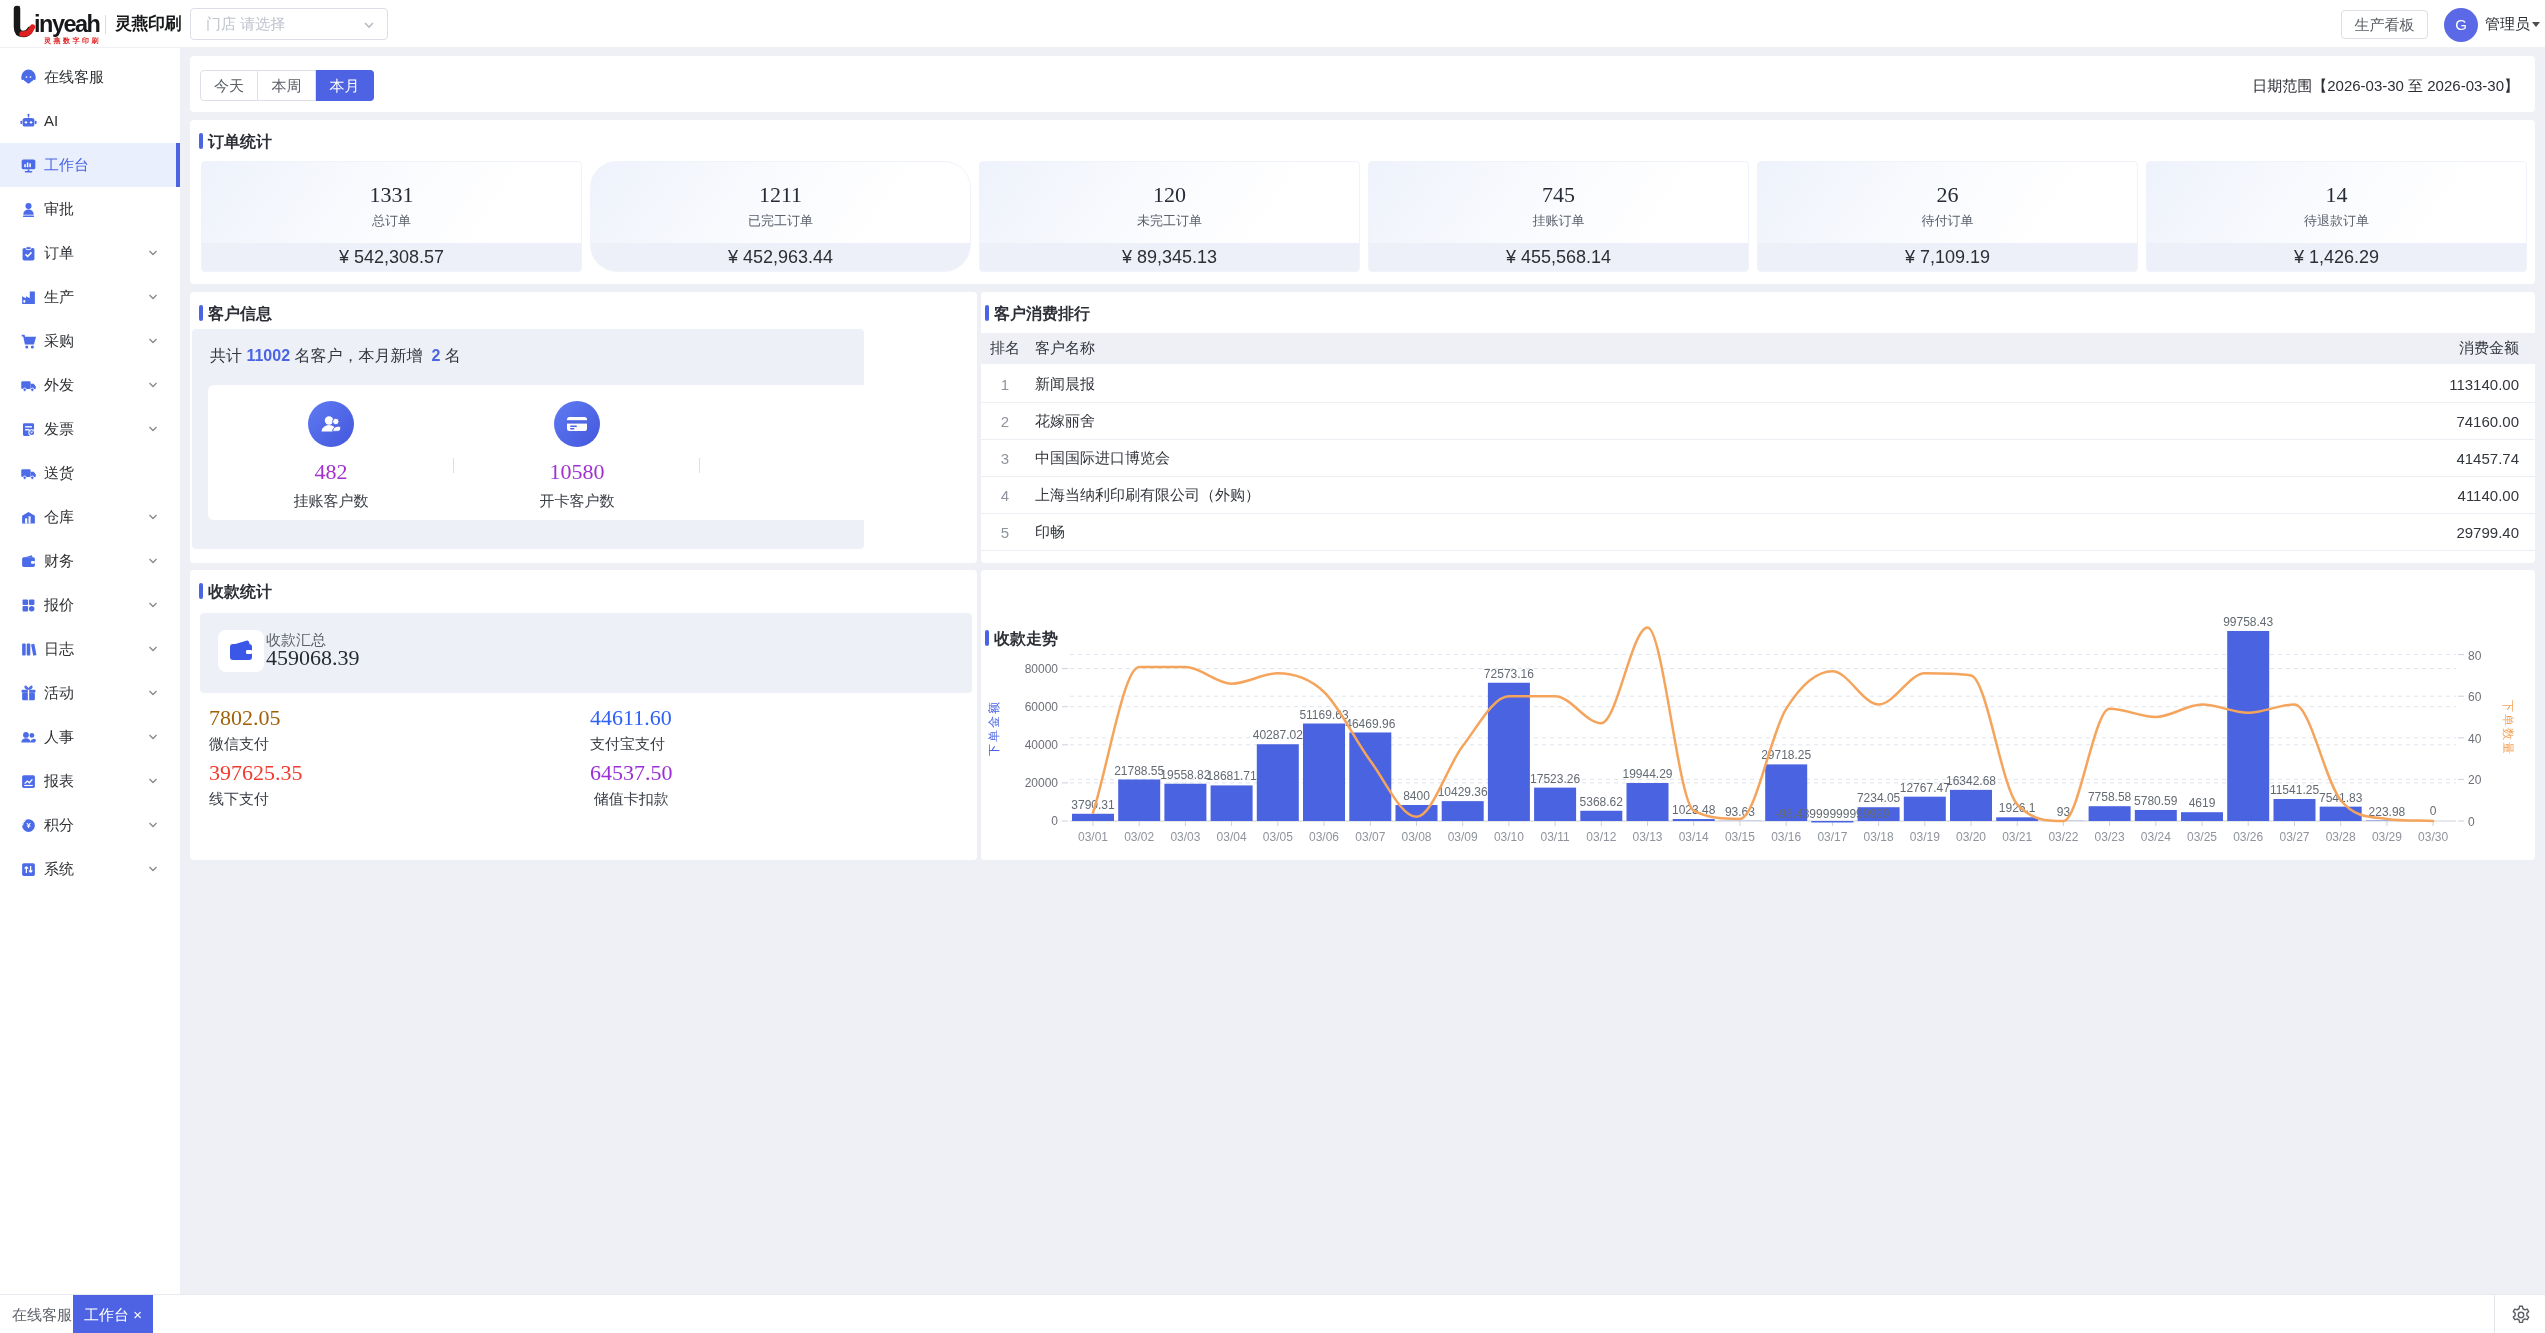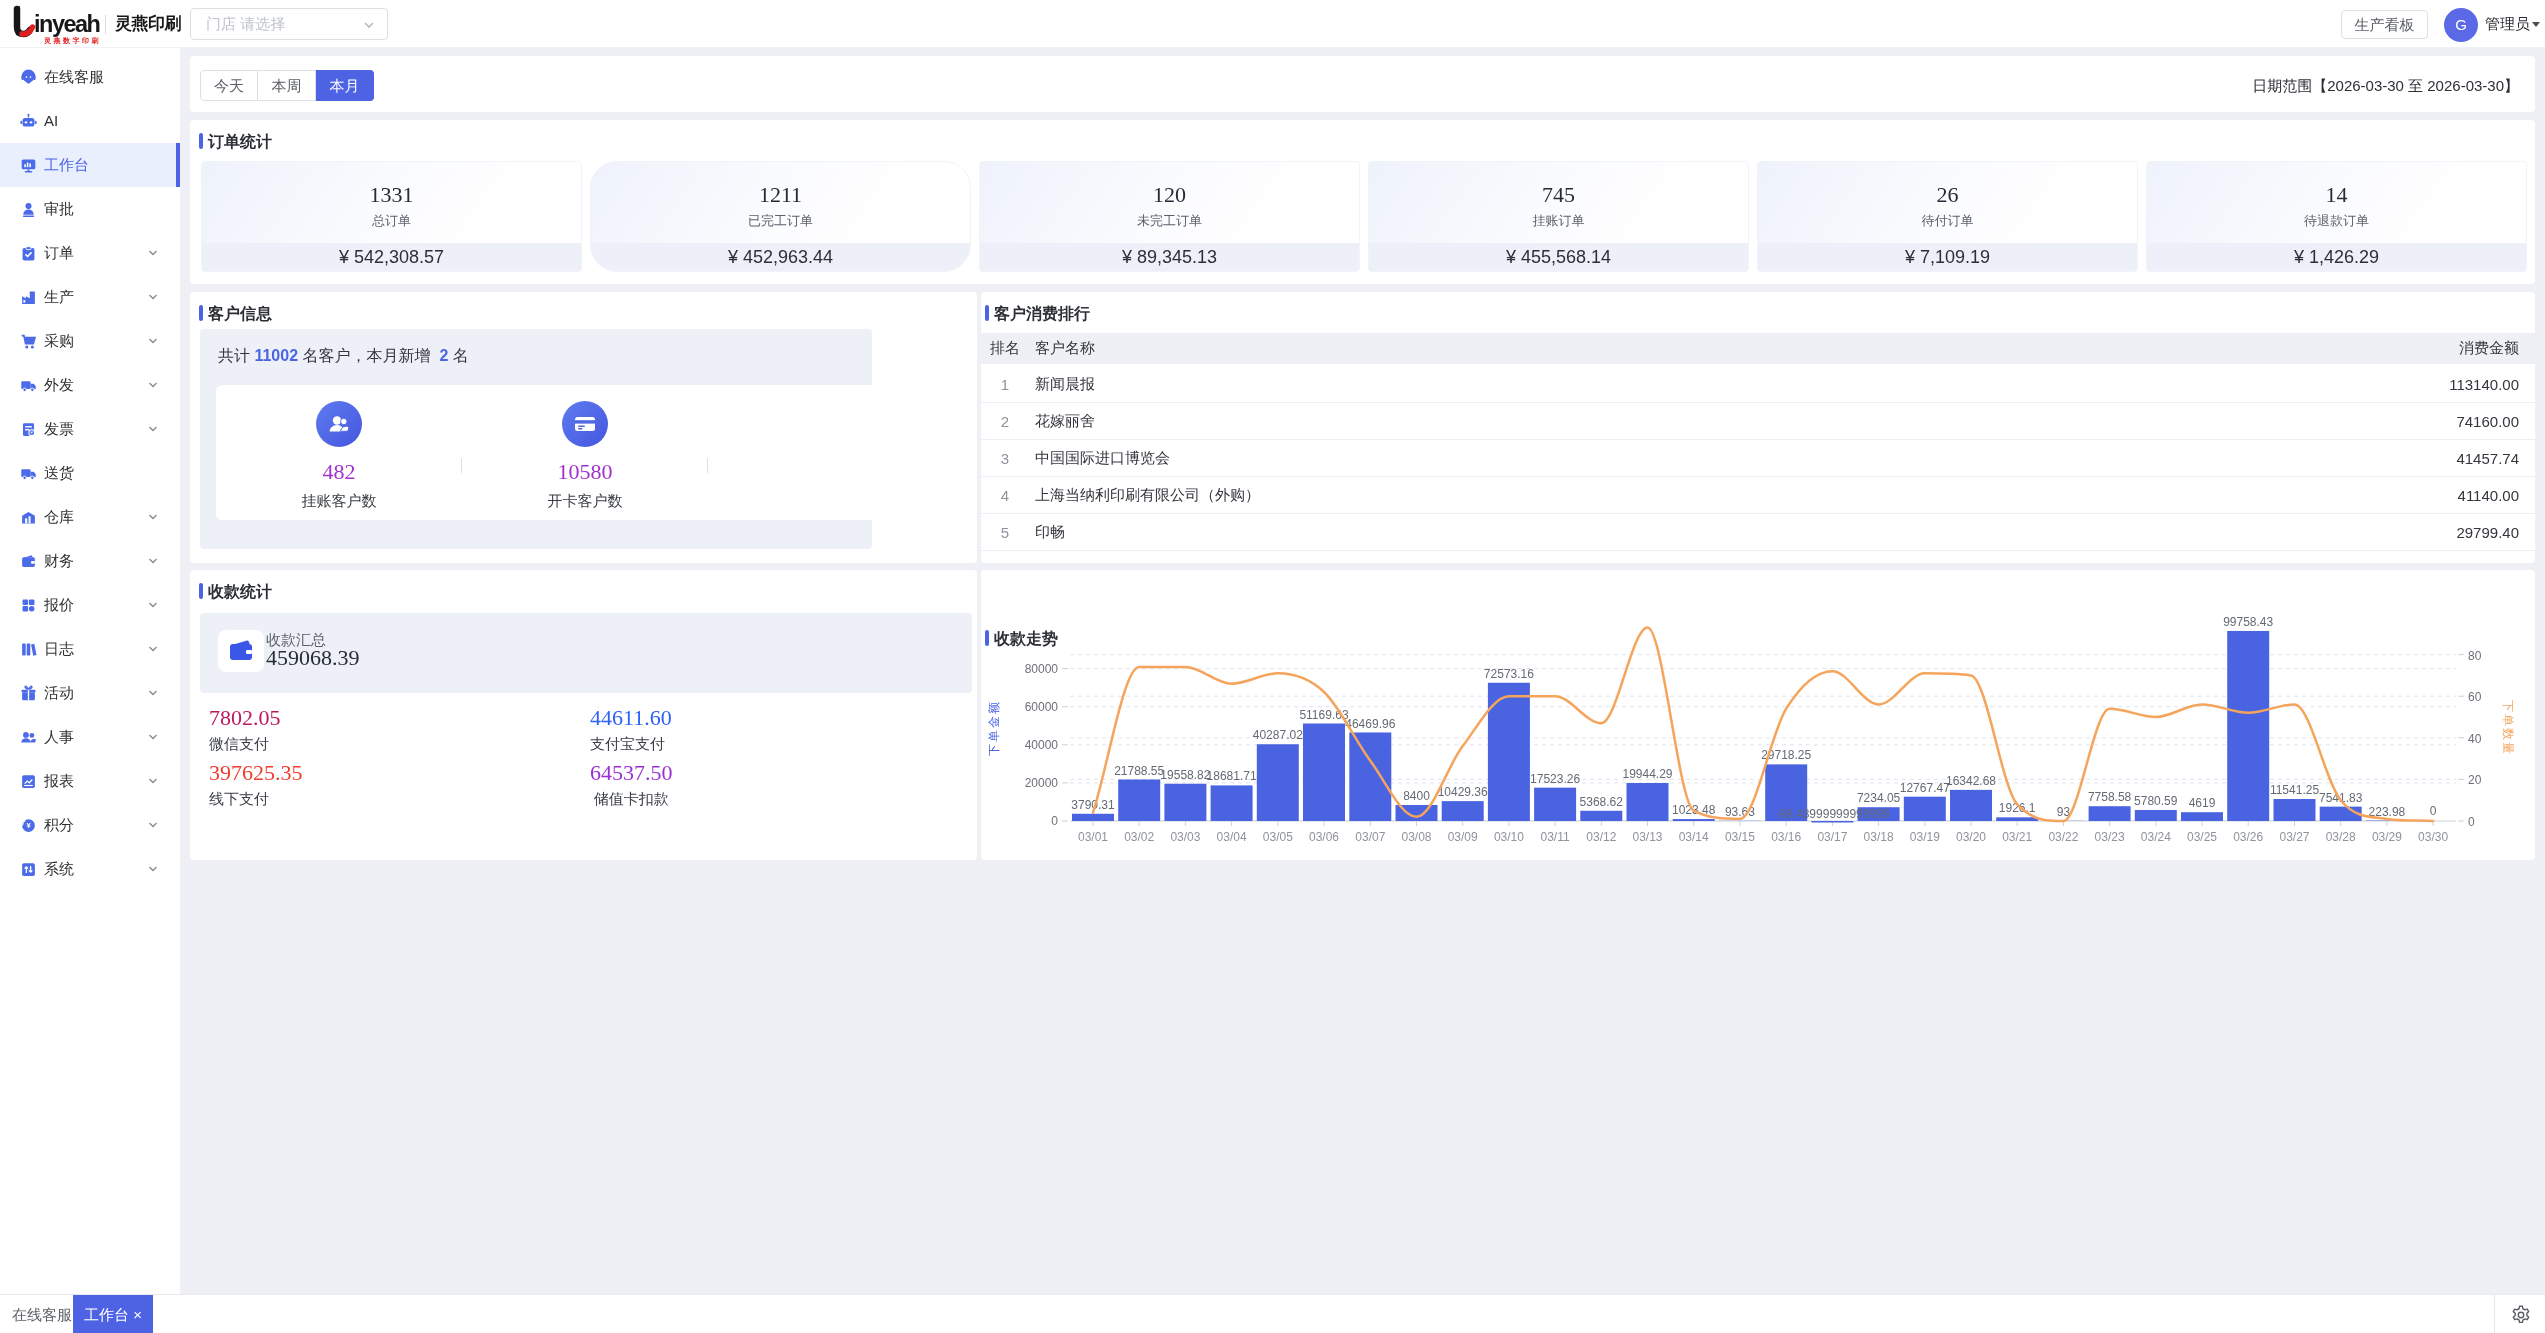--- a/index.html
+++ b/index.html
@@ -350,21 +350,21 @@
       </div>
 <div class="statcard" style="left:1956px;">
         <div class="num">14</div>
         <div class="lb">待退款订单</div>
         <div class="amt">¥ 1,426.29</div>
       </div>
   </div>
 
   <div class="card" style="left:10px;top:244px;width:787px;height:271px;">
     <div class="sectitle" style="left:18px;top:12px;">客户信息</div>
-    <div class="graypanel" style="left:10px;top:37px;width:672px;height:220px;">
+    <div class="graypanel" style="left:2px;top:37px;width:672px;height:220px;">
       <div style="position:absolute;left:18px;top:17px;font-size:16px;color:#33363c;">共计 <b style="color:#4b64e4;">11002</b> 名客户，本月新增&nbsp; <b style="color:#4b64e4;">2</b> 名</div>
       <div style="position:absolute;left:16px;top:56px;width:737px;height:135px;background:#fff;border-radius:6px;">
 <div class="cstat" style="left:3px;top:16px;width:240px;">
             <div class="cic">
               <svg width="26" height="26" viewBox="0 0 26 26" style="position:absolute;left:10px;top:10px;">
                 <circle cx="11" cy="9.5" r="4.2" fill="#fff"></circle>
                 <path d="M3.5 20.5 a7.5 6.5 0 0 1 15 0 Z" fill="#fff"></path>
                 <circle cx="17.8" cy="10.5" r="3.2" fill="#fff" stroke="#5068e0" stroke-width="1"></circle>
                 <path d="M14.5 20.3 a5.8 5.5 0 0 1 8.3 -4.6 q0.4 3 -1.6 4.6 Z" fill="#fff" stroke="#5068e0" stroke-width="1"></path>
               </svg>
@@ -433,21 +433,21 @@
         <svg width="28" height="28" viewBox="0 0 28 28" style="position:absolute;left:9px;top:7px;">
           <rect x="3" y="7" width="22" height="16" rx="3" fill="#3b57e8"></rect>
           <path d="M5 8 L20 3.5 Q21.5 3.2 22 5 L22.6 7" fill="#3b57e8"></path>
           <rect x="19" y="13" width="6" height="4" rx="1.2" fill="#fff"></rect>
         </svg>
       </div>
       <div style="position:absolute;left:66px;top:18px;font-size:15px;color:#5a5e66;">收款汇总</div>
       <div style="position:absolute;left:66px;top:32px;font-family:'Liberation Serif',serif;font-size:22px;color:#262b36;">459068.39</div>
     </div>
     <div style="position:absolute;left:19px;top:135px;">
-        <div class="paynum" style="color:#be185d;">7802.05</div>
+        <div class="paynum" style="color:#a16207;">7802.05</div>
         <div class="paylb">微信支付</div>
       </div>
     <div style="position:absolute;left:400px;top:135px;">
         <div class="paynum" style="color:#2e62f5;">44611.60</div>
         <div class="paylb">支付宝支付</div>
       </div>
     <div style="position:absolute;left:19px;top:190px;">
         <div class="paynum" style="color:#ef3c2e;">397625.35</div>
         <div class="paylb">线下支付</div>
       </div>

